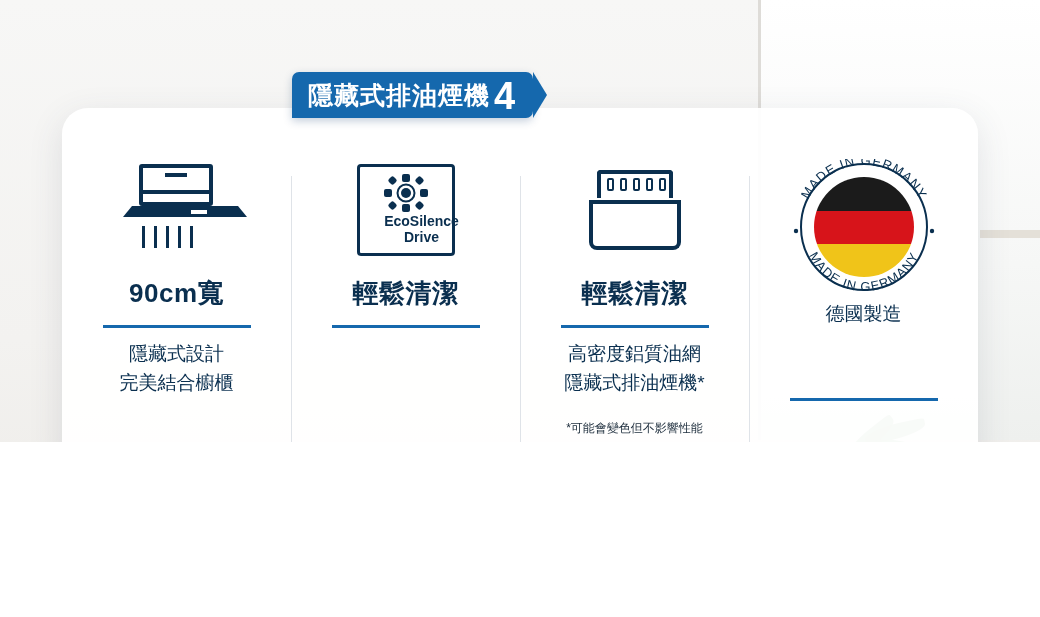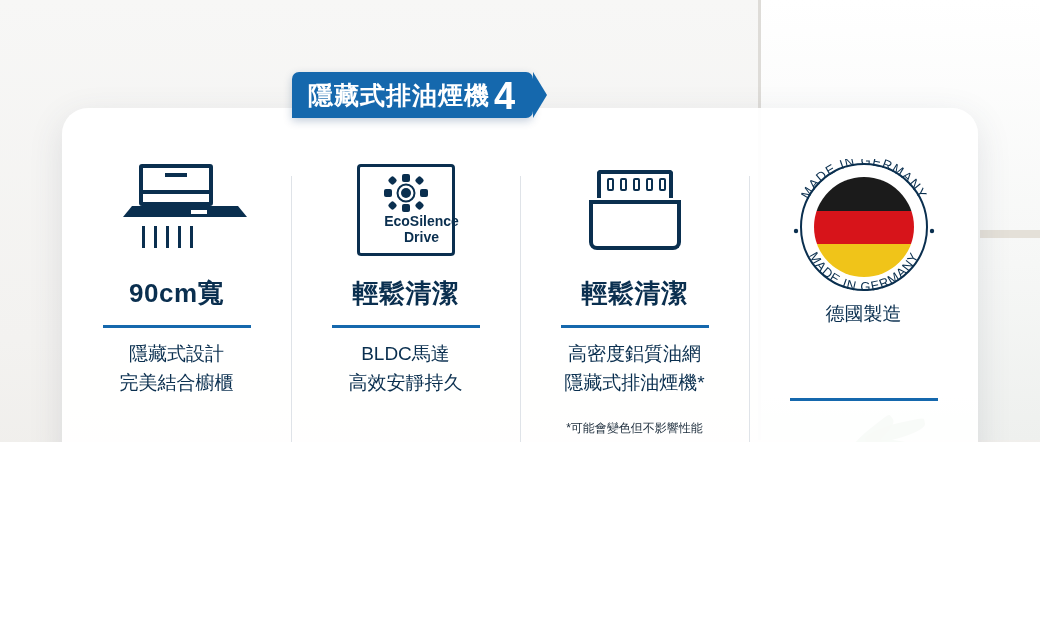--- a/index.html
+++ b/index.html
@@ -392,22 +392,20 @@
               <rect x="6" y="29" width="7" height="7" rx="2" transform="rotate(45 9.5 32.5)"></rect>
               <rect x="33" y="29" width="7" height="7" rx="2" transform="rotate(-45 36.5 32.5)"></rect>
             </g>
           </svg>
           <div class="eco-text">EcoSilence</div>
           <div class="eco-text">Drive</div>
         </div>
       </div>
       <div class="feature-title">輕鬆清潔</div>
       <div class="rule"></div>
-      <div class="feature-desc">BLDC馬達
-高效安靜持久</div>
       <div class="divider" style="left:229px;"></div>
     </div>
 
     <div class="feature">
       <div class="icon-box">
         <div class="dish-wrap">
           <div class="dish-top"></div>
           <div class="dish-dots">
               <span></span>
               <span></span>

